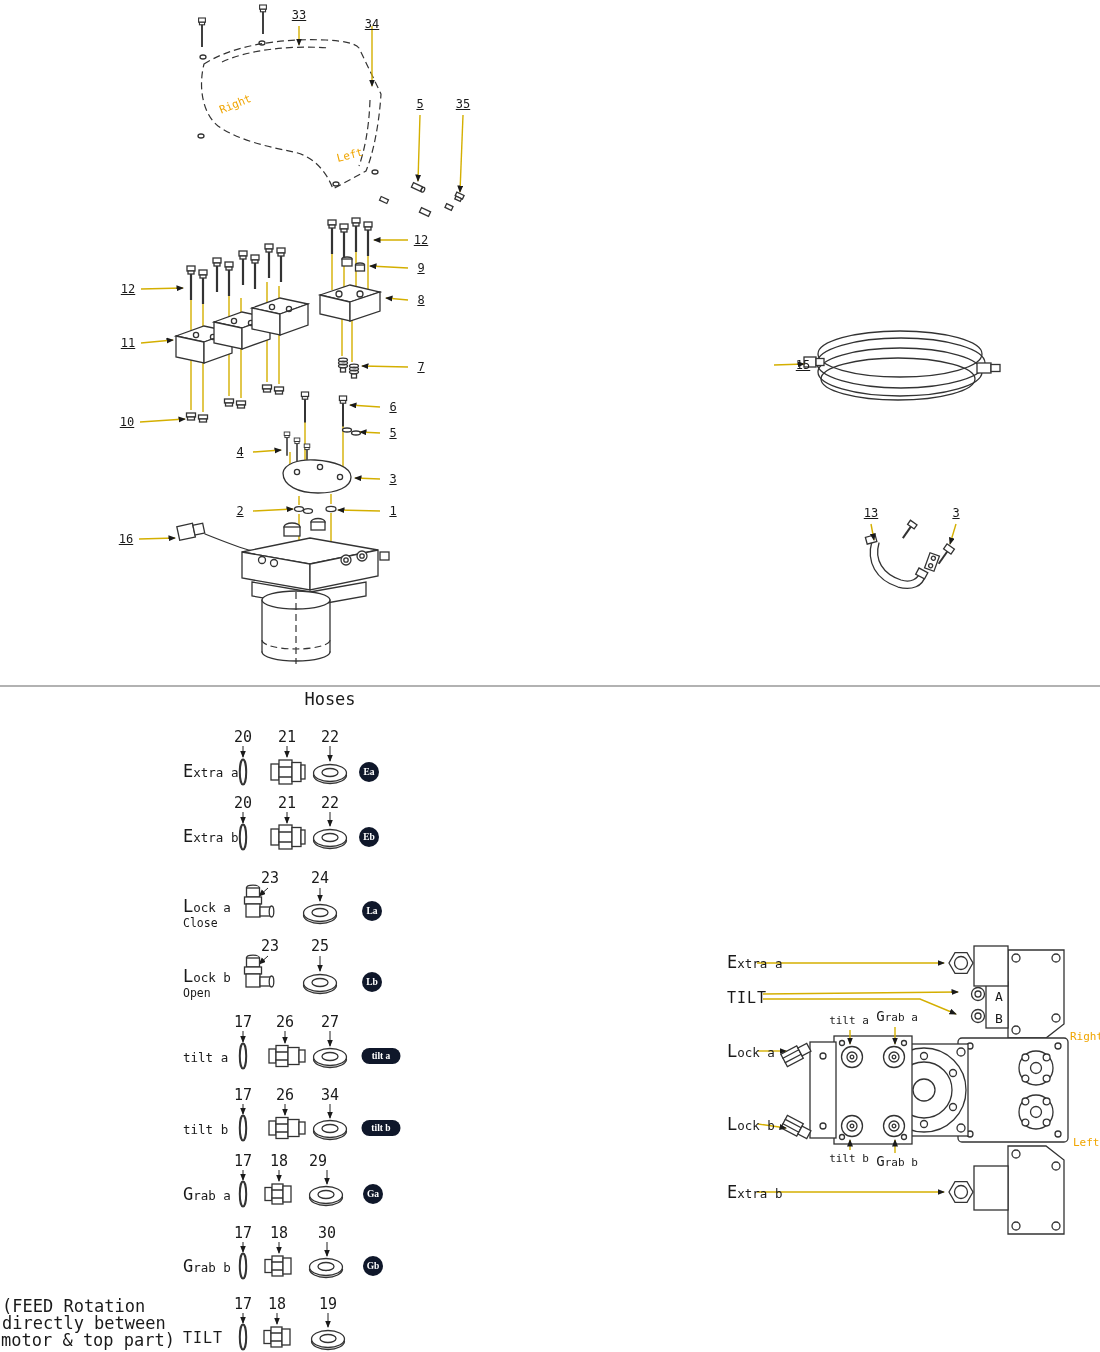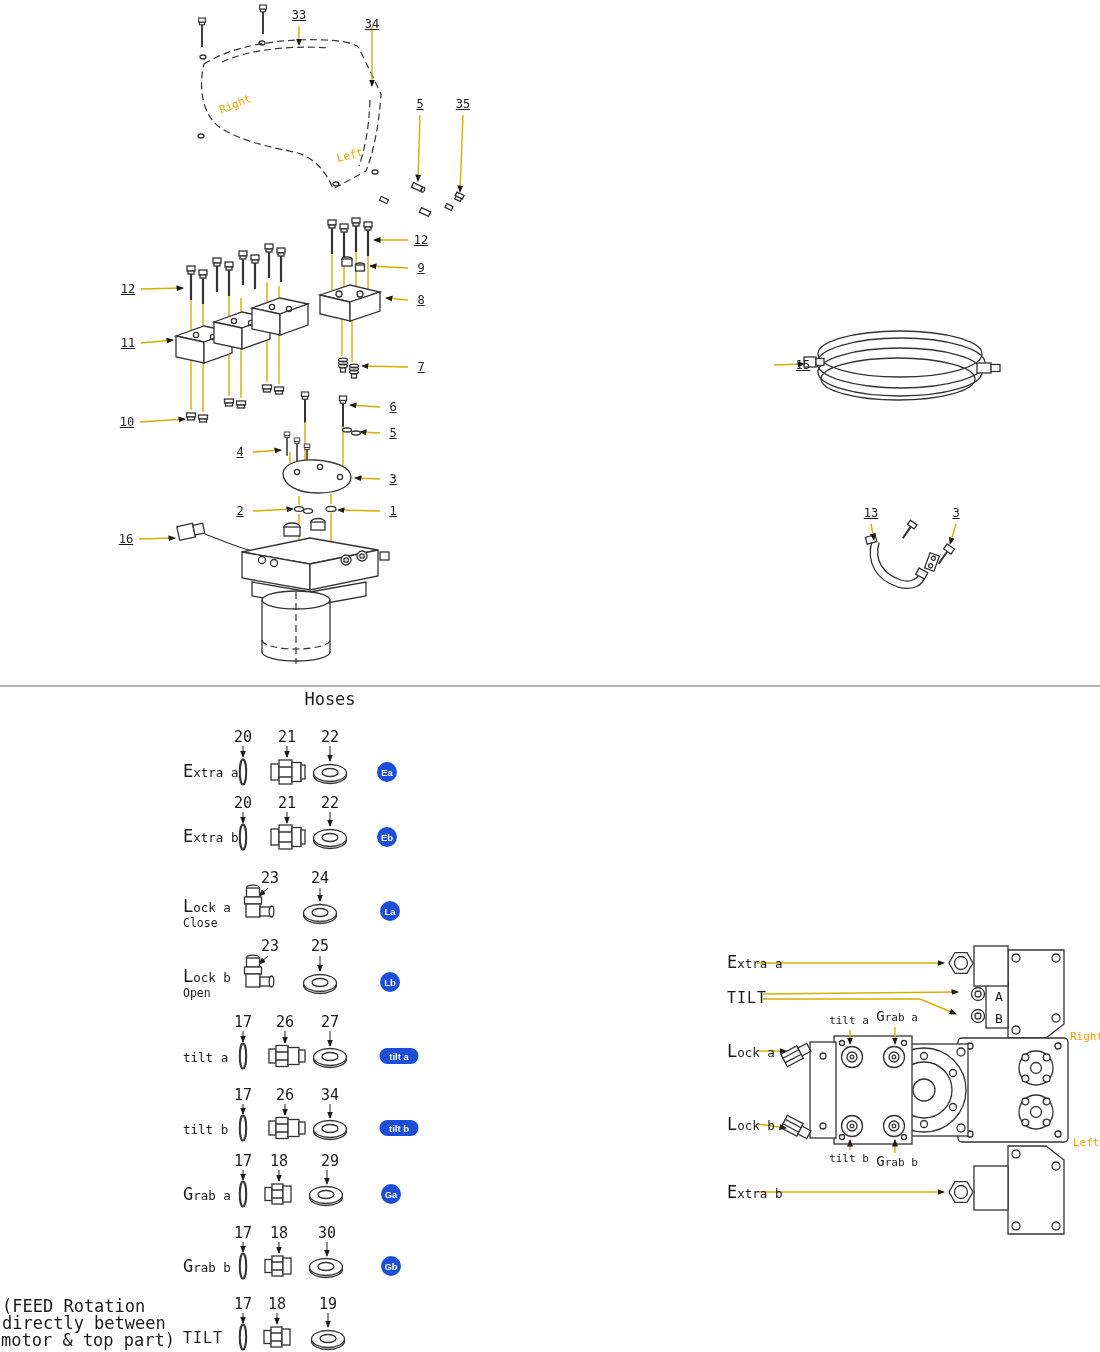--- a/index.html
+++ b/index.html
@@ -14,21 +14,21 @@
   .c{transform:translate(-50%,-50%);font-size:12px;text-decoration:underline;}
   .num{transform:translate(-50%,-50%);font-size:15px;}
   .title{transform:translate(-50%,-50%);font-size:17px;}
   .rl{font-size:12.5px;}
   .rl::first-letter{font-size:17px;}
   .rl.lc::first-letter{font-size:12.5px;}
   .rl.caps{font-size:15px;letter-spacing:1px;}
   .rl.caps::first-letter{font-size:15px;}
   .sub{font-size:11.5px;}
   .orient{color:#f0a500;font-size:11px;transform-origin:left center;}
-  .badge{position:absolute;transform:translate(-50%,-50%);background:#1d4ed8;color:#fff;border-radius:50%;width:20px;height:20px;display:flex;align-items:center;justify-content:center;font-size:9.5px;font-weight:bold;font-family:Liberation Sans, sans-serif;margin-left:18px;}
+  .badge{position:absolute;transform:translate(-50%,-50%);background:#0f172a;color:#fff;border-radius:50%;width:20px;height:20px;display:flex;align-items:center;justify-content:center;font-size:9.5px;font-weight:bold;font-family:Liberation Serif, serif;}
   .badge.pill{width:39px;height:16px;border-radius:8px;}
   .pl{transform:translate(-50%,-50%);font-size:11px;}
   .pl.cap::first-letter{font-size:14px;}
   .ab{transform:translate(-50%,-50%);font-size:13px;}
   .note{font-size:17px;}
 </style>
 </head>
 <body>
 
 <div class="stage">
@@ -526,21 +526,21 @@
 
 <span class="t rl lc" style="left:183px;top:1122px">tilt b</span>
 <span class="t num" style="left:243px;top:1095px">17</span>
 <span class="t num" style="left:285px;top:1095px">26</span>
 <span class="t num" style="left:330px;top:1095px">34</span>
 <span class="badge pill" style="left:381px;top:1128px">tilt b</span>
 
 <span class="t rl" style="left:183px;top:1184px">Grab a</span>
 <span class="t num" style="left:243px;top:1161px">17</span>
 <span class="t num" style="left:279px;top:1161px">18</span>
-<span class="t num" style="left:330px;top:1161px">29</span>
+<span class="t num" style="left:318px;top:1161px">29</span>
 <span class="badge" style="left:373px;top:1194px">Ga</span>
 
 <span class="t rl" style="left:183px;top:1256px">Grab b</span>
 <span class="t num" style="left:243px;top:1233px">17</span>
 <span class="t num" style="left:279px;top:1233px">18</span>
 <span class="t num" style="left:327px;top:1233px">30</span>
 <span class="badge" style="left:373px;top:1266px">Gb</span>
 
 <span class="t rl caps" style="left:183px;top:1329px">TILT</span>
 <span class="t num" style="left:243px;top:1304px">17</span>

